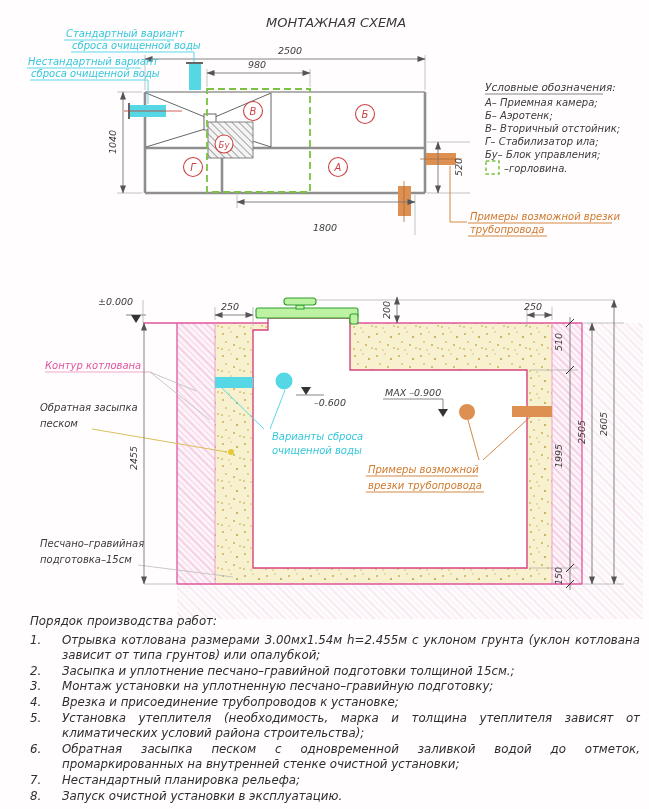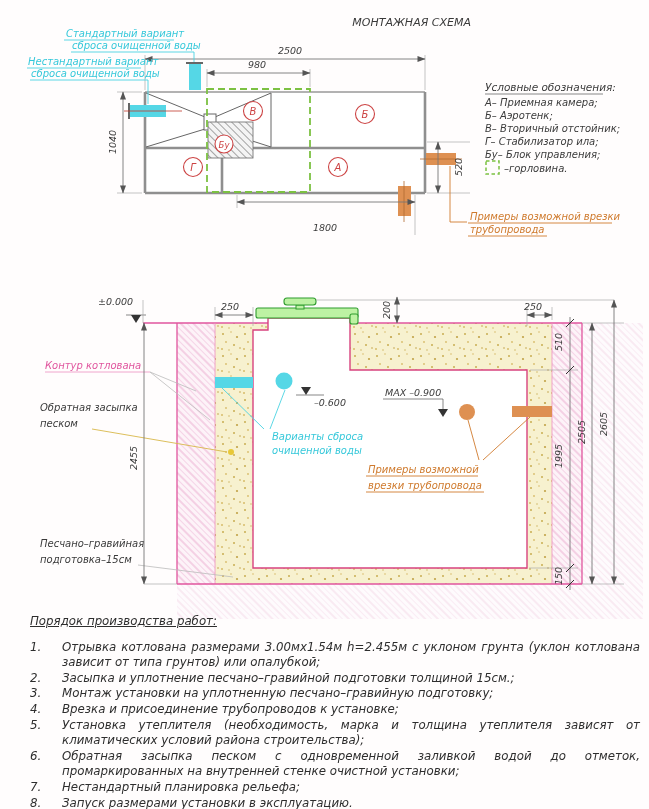--- a/index.html
+++ b/index.html
@@ -11,30 +11,30 @@
   .dim{font-size:9.5px;fill:#3a3a3a}
   .dl{stroke:#777;stroke-width:0.9;fill:none}
   .ext{stroke:#aaa;stroke-width:0.7;fill:none}
   .thin{stroke:#666;stroke-width:1;fill:none}
   .thick{stroke:#8f8f8f;stroke-width:2.6;fill:none}
   .pinkl{stroke:#e0559e;stroke-width:1.3;fill:none}
   .pinkl2{stroke:#ec8fc0;stroke-width:0.8;fill:none}
   .cy{stroke:#49d2e2;stroke-width:0.9;fill:none}
   .orl{stroke:#d07b2e;stroke-width:0.9;fill:none}
   .lead{stroke:#bbb;stroke-width:0.8;fill:none}
-  .title-block{position:absolute;left:266px;top:16px;width:205px;text-align:right;
-               font-size:11px;line-height:13.5px;color:#3a3a3a;}
+  .title-block{position:absolute;left:266px;top:16px;width:205px;text-align:left;
+               font-size:13px;line-height:13.5px;color:#3a3a3a;}
   .note{position:absolute;left:28px;width:606px;font-size:11px;line-height:16px;
         text-align:justify;color:#333;}
   .badge{display:inline-block;width:14px;height:14px;border:1px solid #cc4343;border-radius:50%;
          color:#cc4343;font-size:9.5px;line-height:13px;text-align:center;margin-right:5px;
          vertical-align:-2px;background:#fff;}
   .arrow{letter-spacing:-1px;color:#444;padding:0 3px;}
   .proc{position:absolute;left:30px;top:614px;width:610px;font-size:11.8px;line-height:15.6px;color:#2e2e2e;}
-  .proc-title{text-decoration:underline;margin-bottom:10px;}
+  .proc-title{margin-bottom:3px;}
   .proc-item{display:flex;}
   .proc-num{width:32px;flex:none;}
   .proc-text{flex:1;text-align:justify;}
 </style>
 </head>
 <body>
 
 <div id="canvas">
 
   <svg id="draw" width="649" height="809" viewBox="0 0 649 809">
@@ -357,17 +357,17 @@
     <div class="proc-item">
       <span class="proc-num">6.</span>
       <span class="proc-text">Обратная засыпка песком с одновременной заливкой водой до отметок, промаркированных на внутренней стенке очистной установки;</span>
     </div>
     <div class="proc-item">
       <span class="proc-num">7.</span>
       <span class="proc-text">Нестандартный планировка рельефа;</span>
     </div>
     <div class="proc-item">
       <span class="proc-num">8.</span>
-      <span class="proc-text">Запуск размерами установки в эксплуатацию.</span>
+      <span class="proc-text">Запуск очистной установки в эксплуатацию.</span>
     </div>
   </div>
 
 </div>
 
 </body></html>

